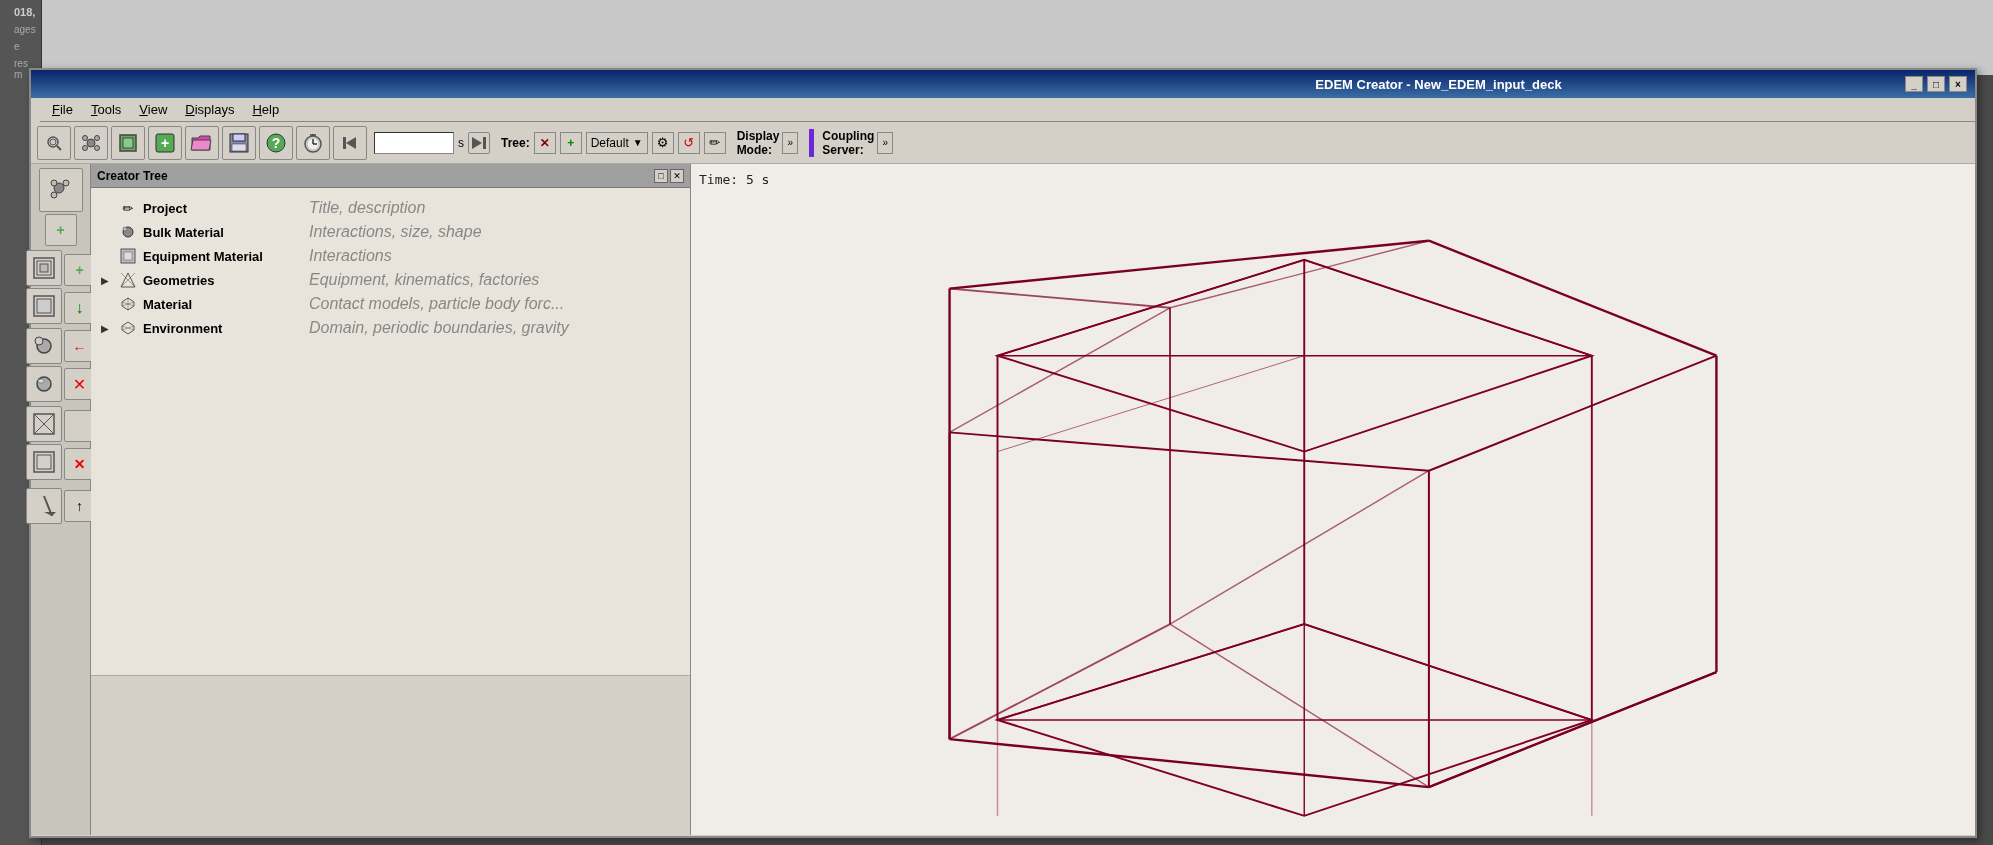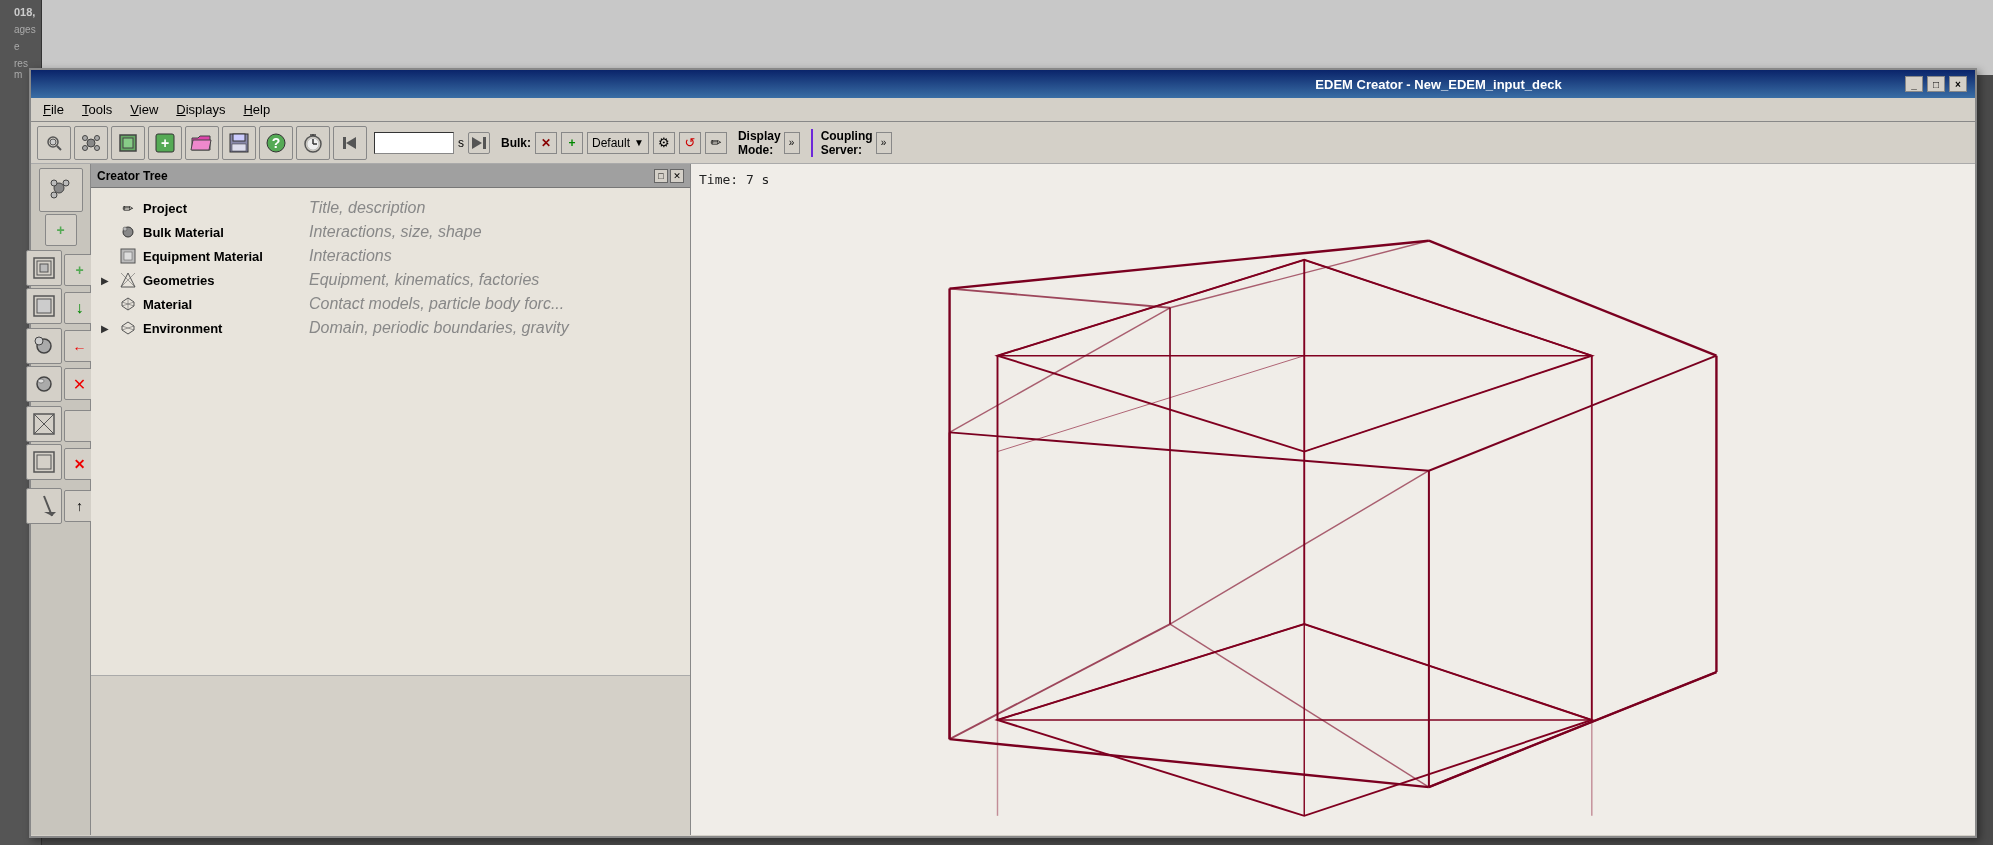--- a/index.html
+++ b/index.html
@@ -65,20 +65,21 @@
 
     
     .menu-bar {
       background: #d4d0c8;
       height: 24px;
       display: flex;
       align-items: center;
       padding: 0 4px;
       border-bottom: 1px solid #888;
       gap: 2px;
+      margin-left: 9px;
     }
     .menu-item {
       padding: 2px 8px;
       cursor: pointer;
       font-size: 13px;
       color: #000;
     }
     .menu-item u { text-decoration: underline; }
 
     
@@ -299,21 +300,21 @@
       margin-left: 8px;
       font-size: 12px;
     }
 
     .coupling-area {
       display: flex;
       flex-direction: column;
       align-items: flex-start;
       margin-left: 8px;
       font-size: 12px;
-      border-left: 2px solid #6d28d9;
+      border-left: 5px solid #6d28d9;
       padding-left: 8px;
     }
 
     .toolbar-expand-btn {
       width: 16px; height: 22px;
       background: #d4d0c8;
       border: 1px solid #888;
       display: flex; align-items: center; justify-content: center;
       cursor: pointer;
       font-size: 10px;
@@ -429,21 +430,21 @@
       <span class="time-label">s</span>
       <div class="toolbar-btn" style="width:22px;height:22px;">
         <svg width="14" height="14" viewBox="0 0 14 14">
           <polygon points="0,1 10,7 0,13" fill="#555"></polygon>
           <rect x="11" y="1" width="3" height="12" fill="#555"></rect>
         </svg>
       </div>
     </div>
 
     <div class="view-area">
-      <span class="view-label">Bulk:</span>
+      <span class="view-label">Tree:</span>
       <div class="view-btn" style="color:#800; font-weight:bold;">✕</div>
       <div class="view-btn" style="color:#080; font-weight:bold;">+</div>
       <div class="view-dropdown">
         <span>Default</span>
         <span class="view-dropdown-arrow">▼</span>
       </div>
 
       <div class="toolbar-gear-btn">⚙</div>
       <div class="toolbar-gear-btn" style="color:#c00;">↺</div>
       <div class="toolbar-gear-btn">✏</div>
@@ -638,21 +639,21 @@
           <span class="tree-label">Environment</span>
           <span class="tree-description">Domain, periodic boundaries, gravity</span>
         </div>
 
       </div>
 
       <div class="creator-bottom"></div>
     </div>
 
     <div class="viewport">
-      <div class="viewport-time">Time: 7 s</div>
+      <div class="viewport-time">Time: 5 s</div>
 
       <div class="viewport-3d">
         <svg width="100%" height="100%" viewBox="0 0 1100 700" preserveAspectRatio="xMidYMid meet">
 
           <polygon points="200,580 520,480 820,580 520,680" fill="none" stroke="#800020" stroke-width="2"></polygon>
 
           <polygon points="200,200 520,100 820,200 520,300" fill="none" stroke="#800020" stroke-width="2"></polygon>
 
           <line x1="200" y1="200" x2="200" y2="580" stroke="#800020" stroke-width="2"></line>
           <line x1="820" y1="200" x2="820" y2="580" stroke="#800020" stroke-width="2"></line>

